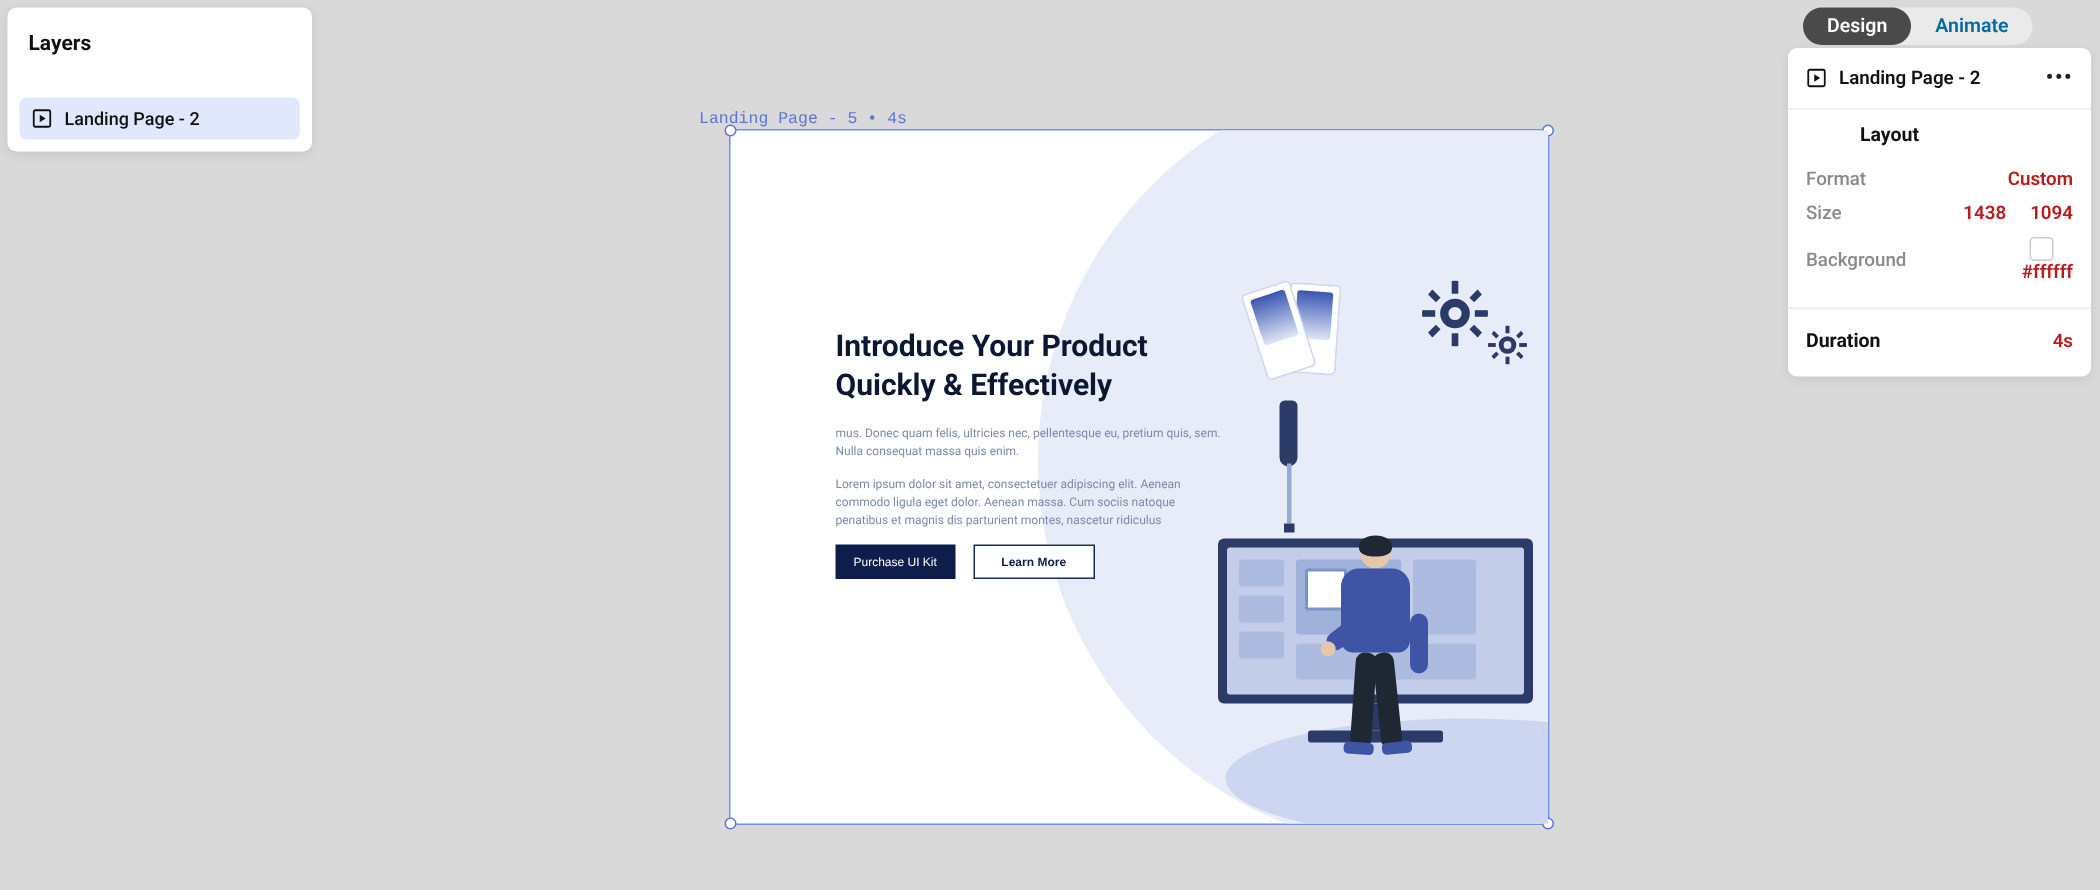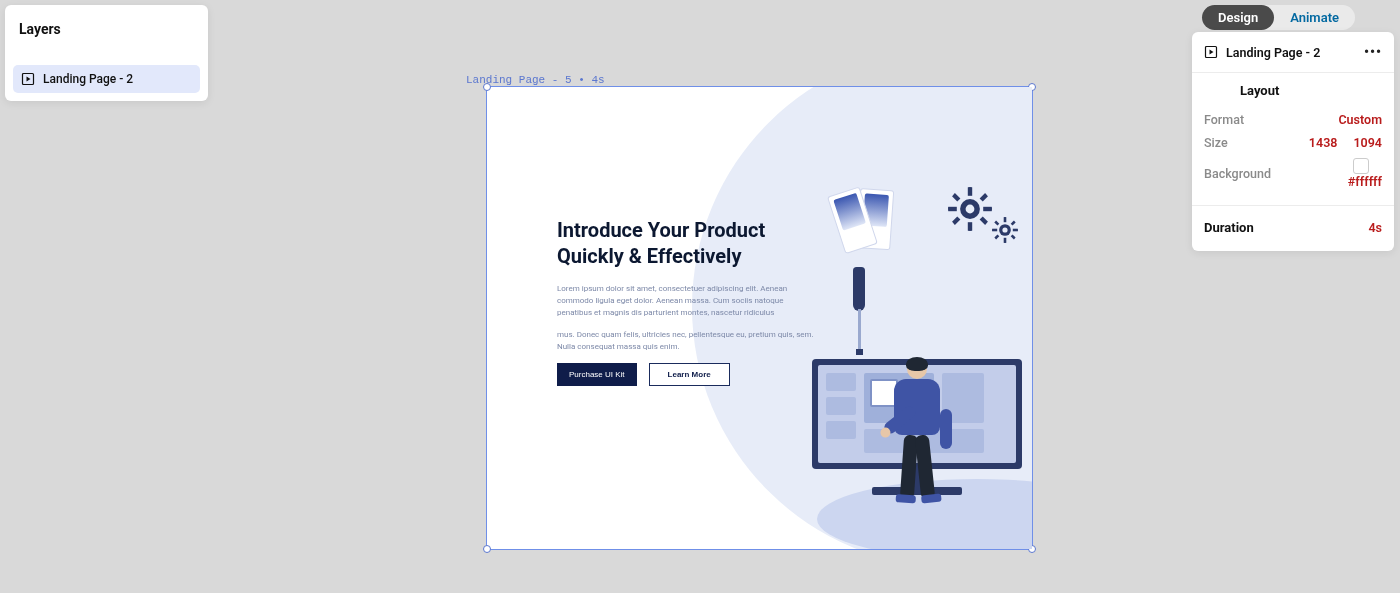--- a/index.html
+++ b/index.html
@@ -314,22 +314,22 @@
   <div class="sel-handle h-tr"></div>
   <div class="sel-handle h-bl"></div>
   <div class="sel-handle h-br"></div>
 
   <div class="art">
     <div class="blob"></div>
     <div class="floor"></div>
 
     <div class="hero-text">
       <div class="hero-h1">Introduce Your Product Quickly &amp; Effectively</div>
+      <div class="hero-p">mus. Donec quam felis, ultricies nec, pellentesque eu, pretium quis, sem. Nulla consequat massa quis enim.</div>
       <div class="hero-p">Lorem ipsum dolor sit amet, consectetuer adipiscing elit. Aenean commodo ligula eget dolor. Aenean massa. Cum sociis natoque penatibus et magnis dis parturient montes, nascetur ridiculus</div>
-      <div class="hero-p">mus. Donec quam felis, ultricies nec, pellentesque eu, pretium quis, sem. Nulla consequat massa quis enim.</div>
       <div class="hero-btns">
         <button class="btn-primary">Purchase UI Kit</button>
         <button class="btn-secondary">Learn More</button>
       </div>
     </div>
 
     <svg class="gear gear-big" viewBox="0 0 40 40">
       <g fill="#2c3a68">
         <circle cx="20" cy="20" r="9"></circle>
         <g>

